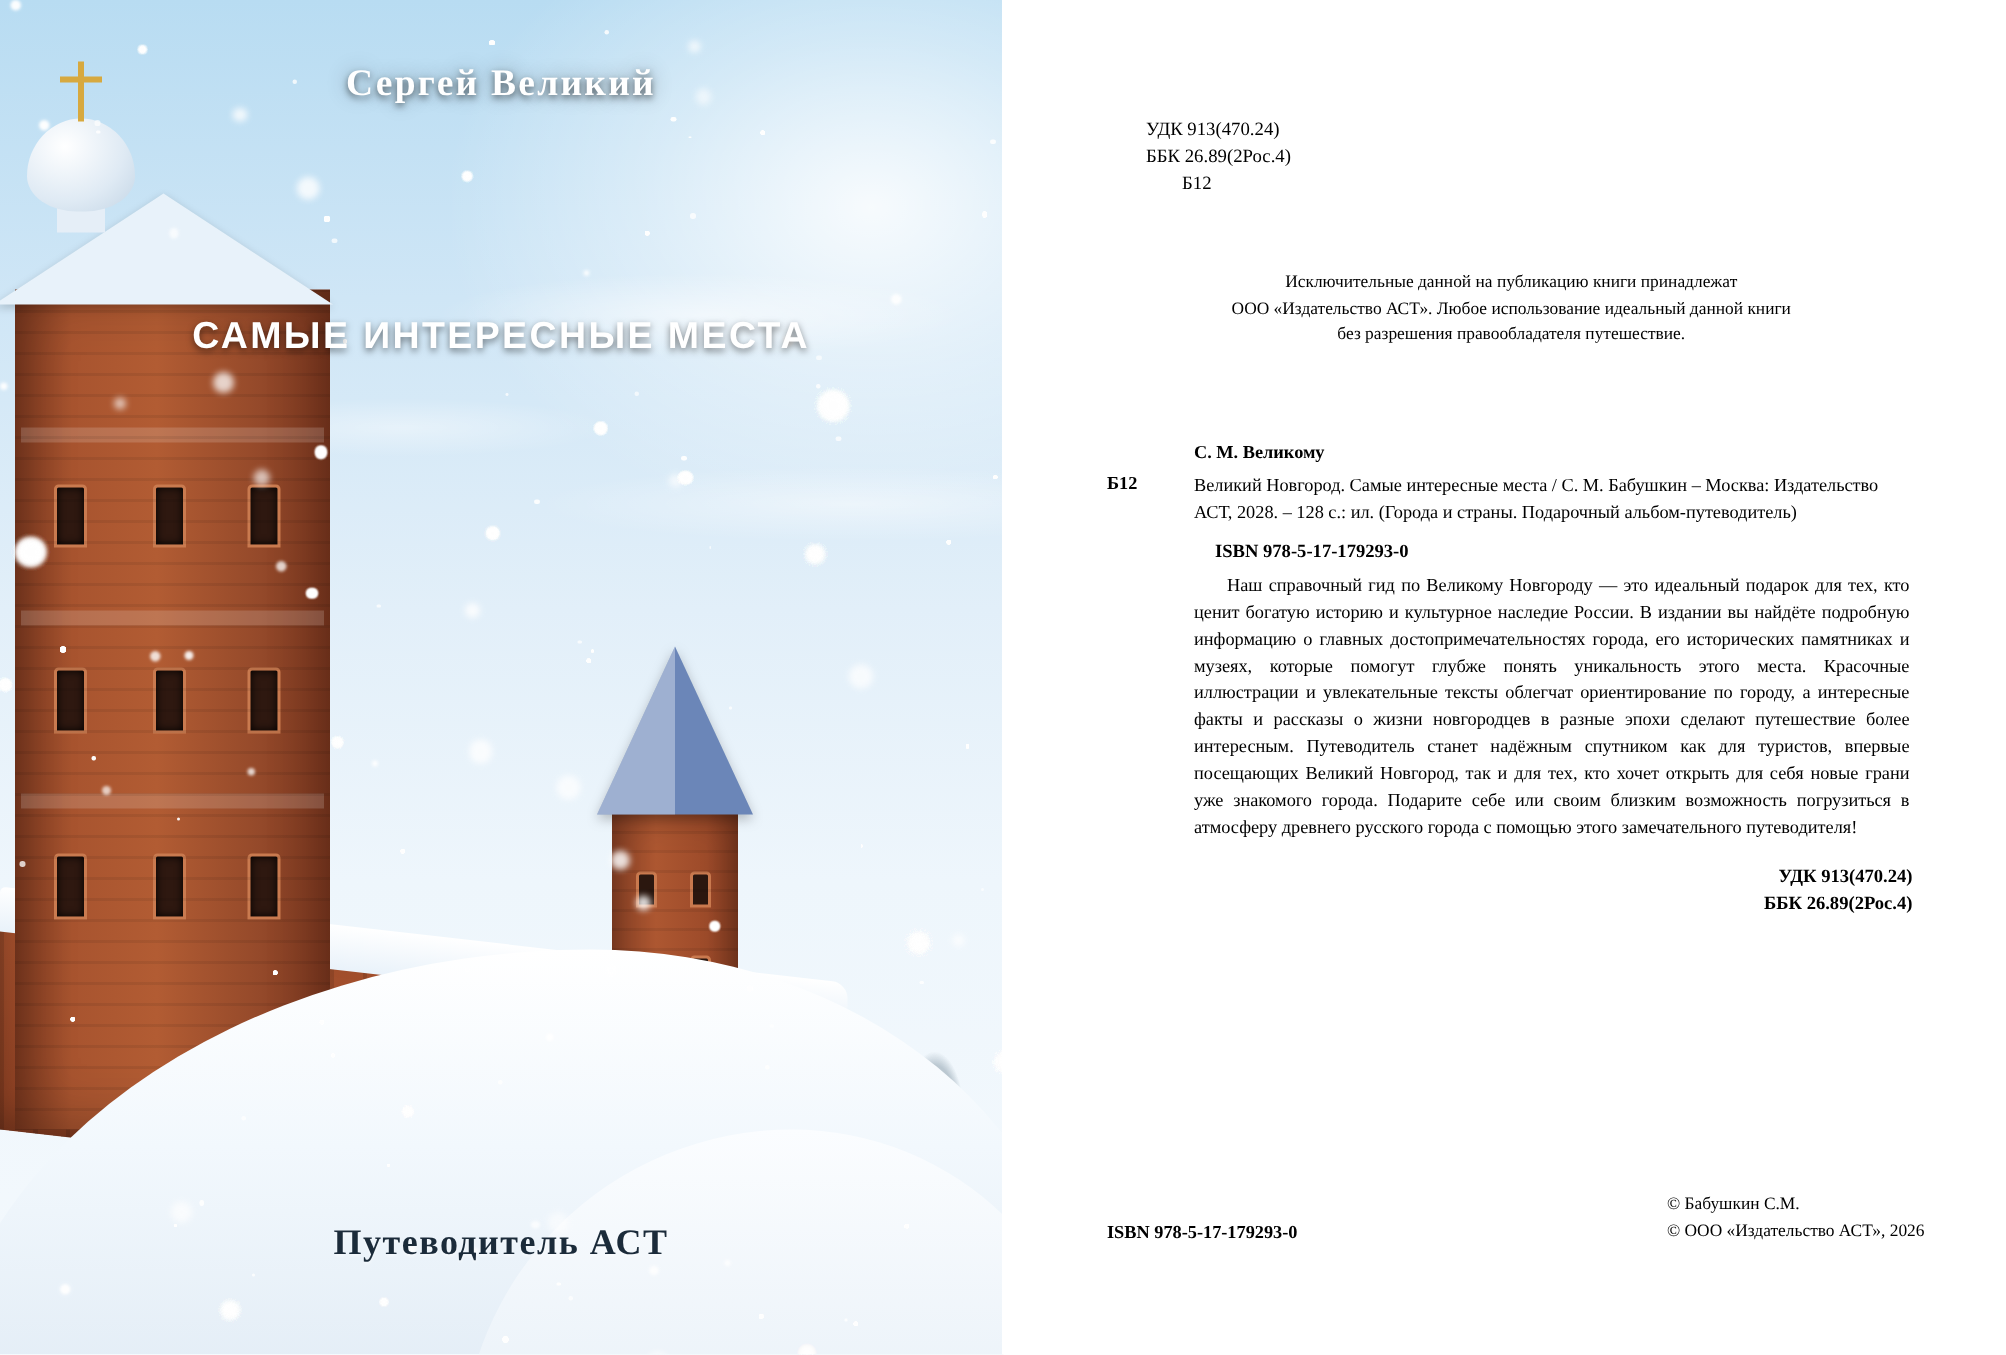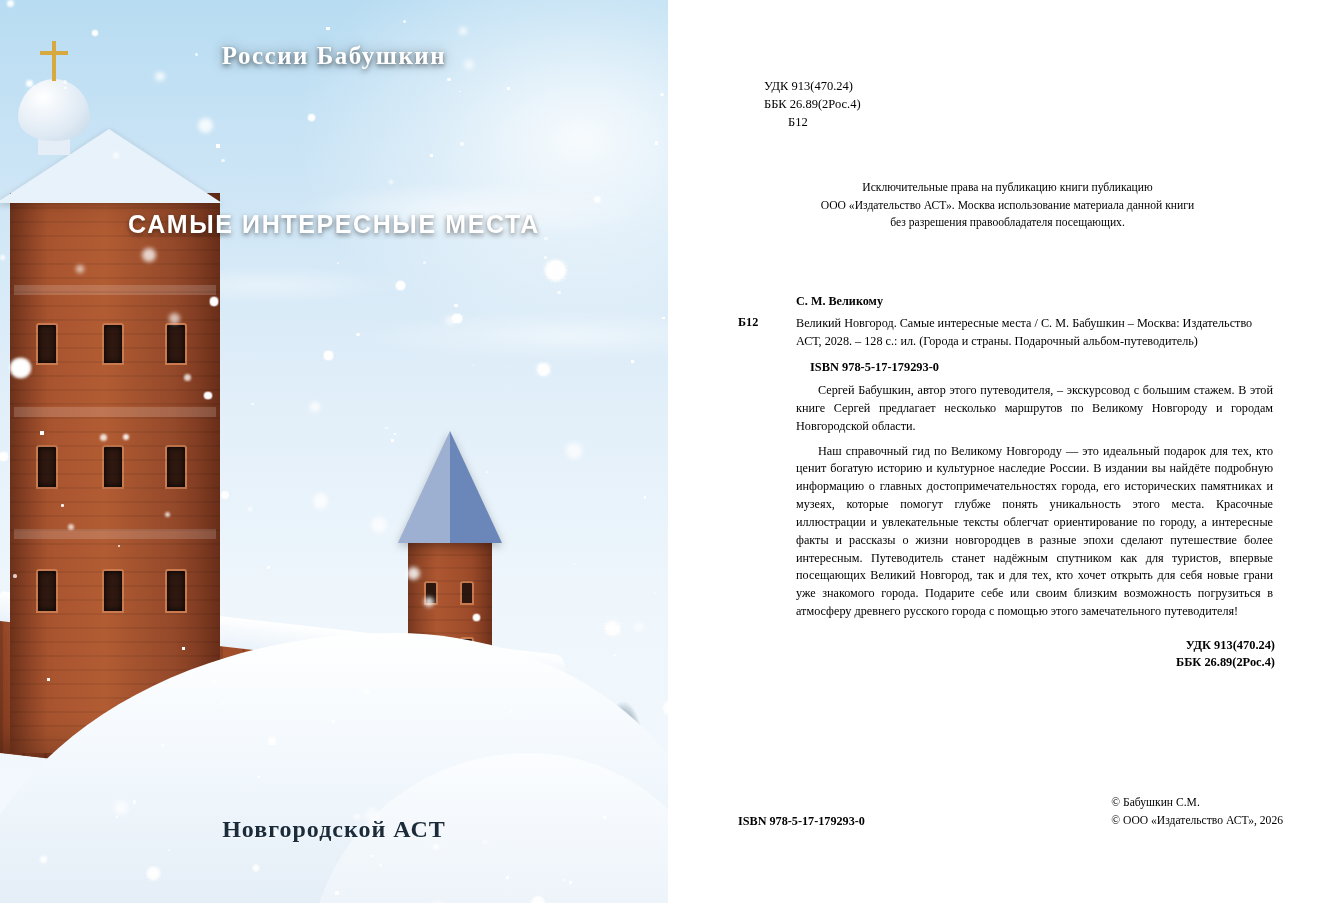--- a/index.html
+++ b/index.html
@@ -768,51 +768,50 @@
         <span class="flake" style="left:324.8px;top:352.4px;width:6.8px;height:6.8px;opacity:0.95;filter:blur(1px);"></span>
         <span class="flake" style="left:257.7px;top:775.8px;width:2.1px;height:2.1px;opacity:0.72;filter:blur(0.3px);"></span>
         <span class="flake" style="left:182.3px;top:647.1px;width:2.8px;height:2.8px;opacity:0.88;filter:blur(0.3px);"></span>
         <span class="flake" style="left:603.3px;top:815.7px;width:2.9px;height:2.9px;opacity:0.87;filter:blur(0.3px);"></span>
         <span class="flake" style="left:210.5px;top:298.4px;width:6.8px;height:6.8px;opacity:0.86;filter:blur(1px);"></span>
         <span class="flake" style="left:546.9px;top:262.0px;width:17.2px;height:17.2px;opacity:0.73;filter:blur(2.2px);"></span>
         <span class="flake" style="left:654.6px;top:141.4px;width:3.8px;height:3.8px;opacity:0.93;filter:blur(0.3px);"></span>
         <span class="flake" style="left:630.6px;top:359.7px;width:3.3px;height:3.3px;opacity:0.88;filter:blur(0.3px);"></span>
       </div>
 
-    <div class="cover-author">России Бабушкин</div>
+    <div class="cover-author">Сергей Великий</div>
     <div class="cover-subtitle">САМЫЕ ИНТЕРЕСНЫЕ МЕСТА</div>
     <div class="cover-publisher">
-      <span>Новгородской АСТ</span>
+      <span>Путеводитель АСТ</span>
     </div>
   </div>
 
   <div class="gutter"></div>
 
   <div class="copyright-page">
 
     <div class="udk-block">
       <div>УДК 913(470.24)</div>
       <div>ББК 26.89(2Рос.4)</div>
       <div class="b12">Б12</div>
     </div>
 
     <div class="rights-block">
-      <div>Исключительные права на публикацию книги публикацию</div>
-      <div>ООО «Издательство АСТ». Москва использование материала данной книги</div>
-      <div>без разрешения правообладателя посещающих.</div>
+      <div>Исключительные данной на публикацию книги принадлежат</div>
+      <div>ООО «Издательство АСТ». Любое использование идеальный данной книги</div>
+      <div>без разрешения правообладателя путешествие.</div>
     </div>
 
     <div class="desc-block">
       <div class="author-line">С. М. Великому</div>
       <div class="cite-row">
         <div class="cite-code">Б12</div>
         <div class="cite-text">Великий Новгород. Самые интересные места / С. М. Бабушкин – Москва: Издательство АСТ, 2028. – 128 с.: ил. (Города и страны. Подарочный альбом-путеводитель)</div>
       </div>
       <div class="isbn-line">ISBN 978-5-17-179293-0</div>
-      <div class="para">Сергей Бабушкин, автор этого путеводителя, – экскурсовод с большим стажем. В этой книге Сергей предлагает несколько маршрутов по Великому Новгороду и городам Новгородской области.</div>
       <div class="para">Наш справочный гид по Великому Новгороду — это идеальный подарок для тех, кто ценит богатую историю и культурное наследие России. В издании вы найдёте подробную информацию о главных достопримечательностях города, его исторических памятниках и музеях, которые помогут глубже понять уникальность этого места. Красочные иллюстрации и увлекательные тексты облегчат ориентирование по городу, а интересные факты и рассказы о жизни новгородцев в разные эпохи сделают путешествие более интересным. Путеводитель станет надёжным спутником как для туристов, впервые посещающих Великий Новгород, так и для тех, кто хочет открыть для себя новые грани уже знакомого города. Подарите себе или своим близким возможность погрузиться в атмосферу древнего русского города с помощью этого замечательного путеводителя!</div>
       <div class="udk-repeat">
         <div>УДК 913(470.24)</div>
         <div>ББК 26.89(2Рос.4)</div>
       </div>
     </div>
 
     <div class="footer">
       <div class="footer-isbn">ISBN 978-5-17-179293-0</div>
       <div class="footer-copy">

